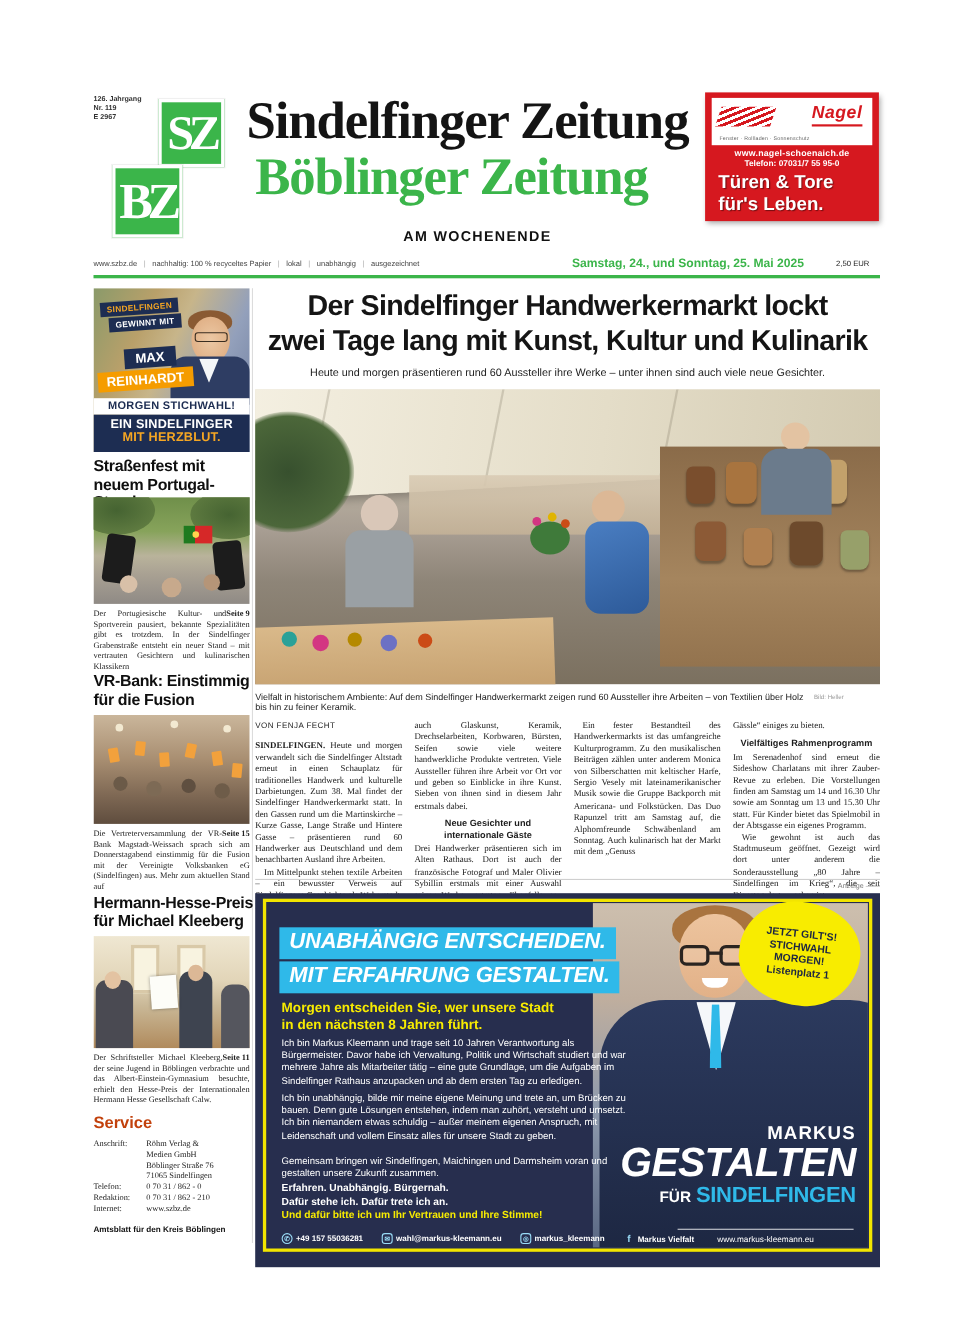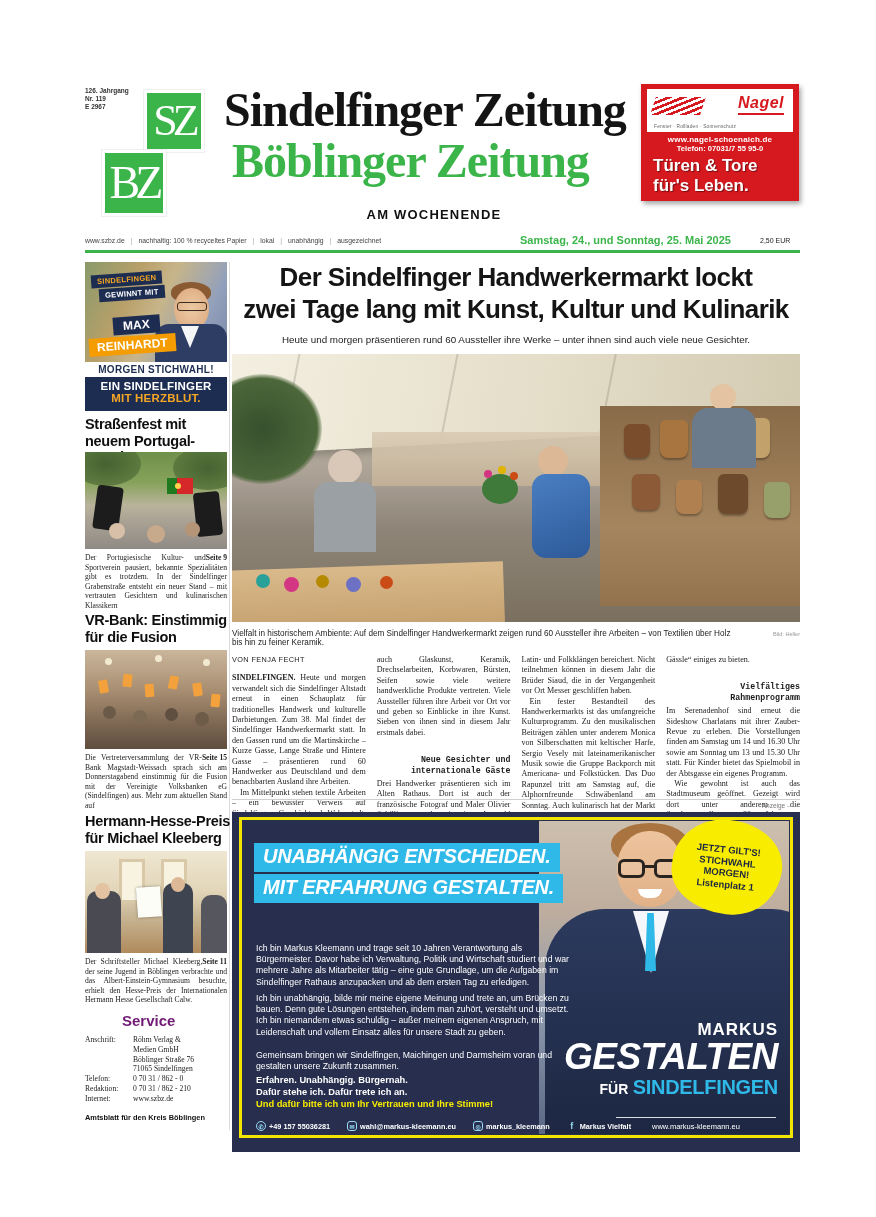--- a/index.html
+++ b/index.html
@@ -5,21 +5,21 @@
   * { margin:0; padding:0; box-sizing:border-box; }
   html,body { width:876px; height:1217px; background:#fff; overflow:hidden;
     font-family:"Liberation Sans", sans-serif; }
   .a { position:absolute; }
   .preline { white-space:pre-line; }
 
   
   .edition { left:85px; top:87px; font-size:6.5px; line-height:8px; color:#333; font-weight:700; }
   .logo { left:102px; top:90px; width:102px; height:126px; }
   .sq { position:absolute; background:#3bb54a; border:3px solid #fff; color:#fff;
-        font-family:"Liberation Serif", serif; font-weight:400; text-align:center;
+        font-family:"Liberation Serif", serif; font-weight:700; text-align:center;
         box-shadow:0 0 0 1px rgba(0,0,0,.06); }
   .sq1 { right:0; top:0; width:60px; height:62px; font-size:44px; line-height:56px; letter-spacing:-5px; }
   .sq2 { left:0; bottom:0; width:64px; height:66px; font-size:46px; line-height:60px; letter-spacing:-5px; z-index:2; }
   .title1 { left:224px; top:82px; font-family:"Liberation Serif", serif; font-size:48px;
             font-weight:700; color:#141414; letter-spacing:-1px; z-index:1; }
   .title2 { left:232px; top:133px; font-family:"Liberation Serif", serif; font-size:48px;
             font-weight:700; color:#3bb54a; letter-spacing:-1px; z-index:1; }
   .subtitle { left:224px; top:207px; width:420px; text-align:center; font-size:13px;
               font-weight:700; letter-spacing:1.2px; color:#111; }
 
@@ -102,21 +102,21 @@
   .vr-light { position:absolute; width:7px; height:7px; border-radius:50%; background:#f7efd8; opacity:.9; }
   .vr-card { position:absolute; width:9px; height:13px; background:#f2a13c; border-radius:1px; }
   .he-base { background:linear-gradient(180deg,#efe7d2 0%,#e2d5b8 40%,#c9b897 62%,#b08a5c 100%); }
   .he-window { position:absolute; top:8px; width:26px; height:44px; background:#f8f3e0;
       border:3px solid #d9c9a8; }
   .he-fig { position:absolute; bottom:0; border-radius:10px 10px 0 0; }
   .he-cert { position:absolute; width:24px; height:30px; background:#fdfdf8;
       box-shadow:0 0 3px rgba(0,0,0,.4); transform:rotate(-4deg); }
 
   .svc { left:85px; top:1012px; width:145px; }
-  .svc-title { color:#701a75; font-size:15px; font-weight:700;margin-left:37px; }
+  .svc-title { color:#c2410c; font-size:15px; font-weight:700; }
   .svc-grid { margin-top:6px; display:grid; grid-template-columns:48px 1fr;
       font-family:"Liberation Serif", serif; font-size:7.6px; line-height:9.8px; color:#222; }
   .svc-footer { margin-top:9px; font-weight:700; font-size:7.4px; color:#111; }
 
   
   .headline { left:232px; top:261px; width:568px; text-align:center; font-size:26px; line-height:32px;
       font-weight:700; color:#151515; letter-spacing:-.6px; }
   .subhead { left:232px; top:334px; width:568px; text-align:center; font-size:9.8px; color:#222; }
   .photo-lead { left:232px; top:354px; width:568px; height:268px; overflow:hidden;
       background:linear-gradient(180deg,#e8e2d2 0%,#d8d0bc 18%,#b9b0a0 32%,#a79d92 48%,#8e8578 65%,#7b705f 100%); }
@@ -131,32 +131,32 @@
   .bagwall { position:absolute; right:0; top:52px; width:200px; height:200px;
       background:linear-gradient(180deg,#8a6b49,#a5855e 60%,#93734e); }
   .bag { position:absolute; border-radius:6px 6px 8px 8px; box-shadow:0 2px 2px rgba(0,0,0,.3); }
   .tbl { position:absolute; left:-8px; bottom:-6px; width:280px; height:62px; transform:rotate(-2deg);
       background:linear-gradient(180deg,#d9b98a,#c6a170); }
   .item { position:absolute; border-radius:50%; }
   .bkp { position:absolute; left:300px; top:120px; width:58px; height:84px; border-radius:14px;
       background:linear-gradient(160deg,#4a7ec2,#2d5globalThis,#2d5a99); background:linear-gradient(160deg,#4a7ec2,#2d5a99); }
   .figure { position:absolute; }
 
-  .caption-row { left:232px; top:629px; width:568px; display:flex; justify-content:space-between; }
+  .caption-row { left:232px; top:629px; width:568px; display:flex; }
   .caption { font-size:8.2px; color:#222; max-width:508px; }
   .credit { font-size:5.6px; color:#999; padding-top:2px; }
 
   .cols { left:232px; top:655px; width:568px; height:142px; display:flex; gap:11px; }
   .col { flex:1; font-family:"Liberation Serif", serif; font-size:8.1px; line-height:10.4px;
       text-align:justify; color:#1c1c1c; }
   .byline { font-family:"Liberation Sans", sans-serif; font-size:7.3px; letter-spacing:.4px;
       color:#222; margin-bottom:8px; }
   .lead-city { font-weight:700; }
-  .crosshead { font-family:Liberation Mono, monospace; font-weight:700; font-size:8.3px;
-      margin:17px 0 3px; text-align:right; }
+  .crosshead { font-family:Liberation Sans, sans-serif; font-weight:700; font-size:8.3px;
+      margin:5px 0 3px; text-align:center; }
   .col p { margin:0; }
   .indent { text-indent:8px; }
 
   .art-rule { left:232px; top:799px; width:568px; height:1px; background:#cfcfcf; }
   .anzeige { left:232px; top:802px; width:568px; text-align:right; font-size:6.5px; color:#777; }
   .anzeige:after { content:" ——"; color:#999; }
 
   
   .ad { left:232px; top:812px; width:568px; height:340px; background:#272e4e; }
   .ad-frame { position:absolute; left:7px; right:7px; top:5px; bottom:14px; border:3.5px solid #f2e500; }
@@ -392,21 +392,20 @@
     <div class="byline">VON FENJA FECHT</div>
     <p><span class="lead-city">SINDELFINGEN.</span><span> Heute und morgen verwandelt sich die Sindelfinger Altstadt erneut in einen Schauplatz für traditionelles Handwerk und kulturelle Darbietungen. Zum 38. Mal findet der Sindelfinger Handwerkermarkt statt. In den Gassen rund um die Martinskirche – Kurze Gasse, Lange Straße und Hintere Gasse – präsentieren rund 60 Handwerker aus Deutschland und dem benachbarten Ausland ihre Arbeiten.</span></p>
     <p class="indent">Im Mittelpunkt stehen textile Arbeiten – ein bewusster Verweis auf Sindelfingens Geschichte als Weberstadt. Daneben sind</p>
   </div>
   <div class="col">
     <p>auch Glaskunst, Keramik, Drechselarbeiten, Korbwaren, Bürsten, Seifen sowie viele weitere handwerkliche Produkte vertreten. Viele Aussteller führen ihre Arbeit vor Ort vor und geben so Einblicke in ihre Kunst. Sieben von ihnen sind in diesem Jahr erstmals dabei.</p>
     <div class="crosshead">Neue Gesichter und internationale Gäste</div>
     <p>Drei Handwerker präsentieren sich im Alten Rathaus. Dort ist auch der französische Fotograf und Maler Olivier Sybillin erstmals mit einer Auswahl seiner Werke vertreten. Ebenfalls neu dabei ist das Trio Luis &amp; Rosa, das das musikalische Programm mit</p>
   </div>
   <div class="col">
-    <p>Latin- und Folkklängen bereichert. Nicht teilnehmen können in diesem Jahr die Brüder Siaud, die in der Vergangenheit vor Ort Messer geschliffen haben.</p>
     <p class="indent">Ein fester Bestandteil des Handwerkermarkts ist das umfangreiche Kulturprogramm. Zu den musikalischen Beiträgen zählen unter anderem Monica von Silberschatten mit keltischer Harfe, Sergio Vesely mit lateinamerikanischer Musik sowie die Gruppe Backporch mit Americana- und Folkstücken. Das Duo Rapunzel tritt am Samstag auf, die Alphornfreunde Schwäbenland am Sonntag. Auch kulinarisch hat der Markt mit dem „Genuss</p>
   </div>
   <div class="col">
     <p>Gässle“ einiges zu bieten.</p>
     <div class="crosshead">Vielfältiges Rahmenprogramm</div>
     <p>Im Serenadenhof sind erneut die Sideshow Charlatans mit ihrer Zauber-Revue zu erleben. Die Vorstellungen finden am Samstag um 14 und 16.30 Uhr sowie am Sonntag um 13 und 15.30 Uhr statt. Für Kinder bietet das Spielmobil in der Abtsgasse ein eigenes Programm.</p>
     <p class="indent">Wie gewohnt ist auch das Stadtmuseum geöffnet. Gezeigt wird dort unter anderem die Sonderausstellung „80 Jahre – Sindelfingen im Krieg“, die seit Dienstag dort zu sehen ist.</p>
   </div>
 </div>
 
@@ -425,20 +424,22 @@
     <div class="mk-body"></div>
     <div class="mk-shirt"></div>
     <div class="mk-tie"></div>
   </div>
   <div class="ad-badge preline">JETZT GILT'S!
 STICHWAHL
 MORGEN!
 Listenplatz 1</div>
   <div class="ad-h ad-h1">UNABHÄNGIG ENTSCHEIDEN.</div>
   <div class="ad-h ad-h2">MIT ERFAHRUNG GESTALTEN.</div>
+  <div class="ad-sub preline">Morgen entscheiden Sie, wer unsere Stadt
+in den nächsten 8 Jahren führt.</div>
   <div class="ad-p ad-p1">Ich bin Markus Kleemann und trage seit 10 Jahren Verantwortung als Bürgermeister. Davor habe ich Verwaltung, Politik und Wirtschaft studiert und war mehrere Jahre als Mitarbeiter tätig – eine gute Grundlage, um die Aufgaben im Sindelfinger Rathaus anzupacken und ab dem ersten Tag zu erledigen.</div>
   <div class="ad-p ad-p2">Ich bin unabhängig, bilde mir meine eigene Meinung und trete an, um Brücken zu bauen. Denn gute Lösungen entstehen, indem man zuhört, versteht und umsetzt. Ich bin niemandem etwas schuldig – außer meinem eigenen Anspruch, mit Leidenschaft und vollem Einsatz alles für unsere Stadt zu geben.</div>
   <div class="ad-p ad-p3">Gemeinsam bringen wir Sindelfingen, Maichingen und Darmsheim voran und gestalten unsere Zukunft zusammen.</div>
   <div class="ad-tag ad-t1">Erfahren. Unabhängig. Bürgernah.</div>
   <div class="ad-tag ad-t2">Dafür stehe ich. Dafür trete ich an.</div>
   <div class="ad-tag ad-t3">Und dafür bitte ich um Ihr Vertrauen und Ihre Stimme!</div>
   <div class="ad-contacts">
     <span><span class="cicon">✆</span><span>+49 157 55036281</span></span>
     <span><span class="cicon sq2i">✉</span><span>wahl@markus-kleemann.eu</span></span>
     <span><span class="cicon sq2i">◎</span><span>markus_kleemann</span></span>

